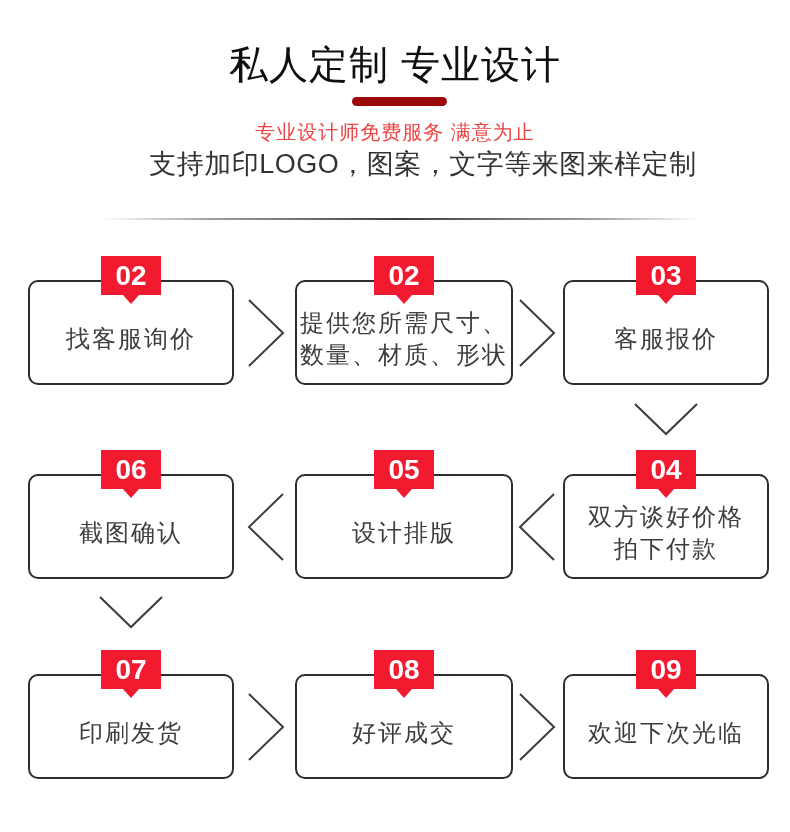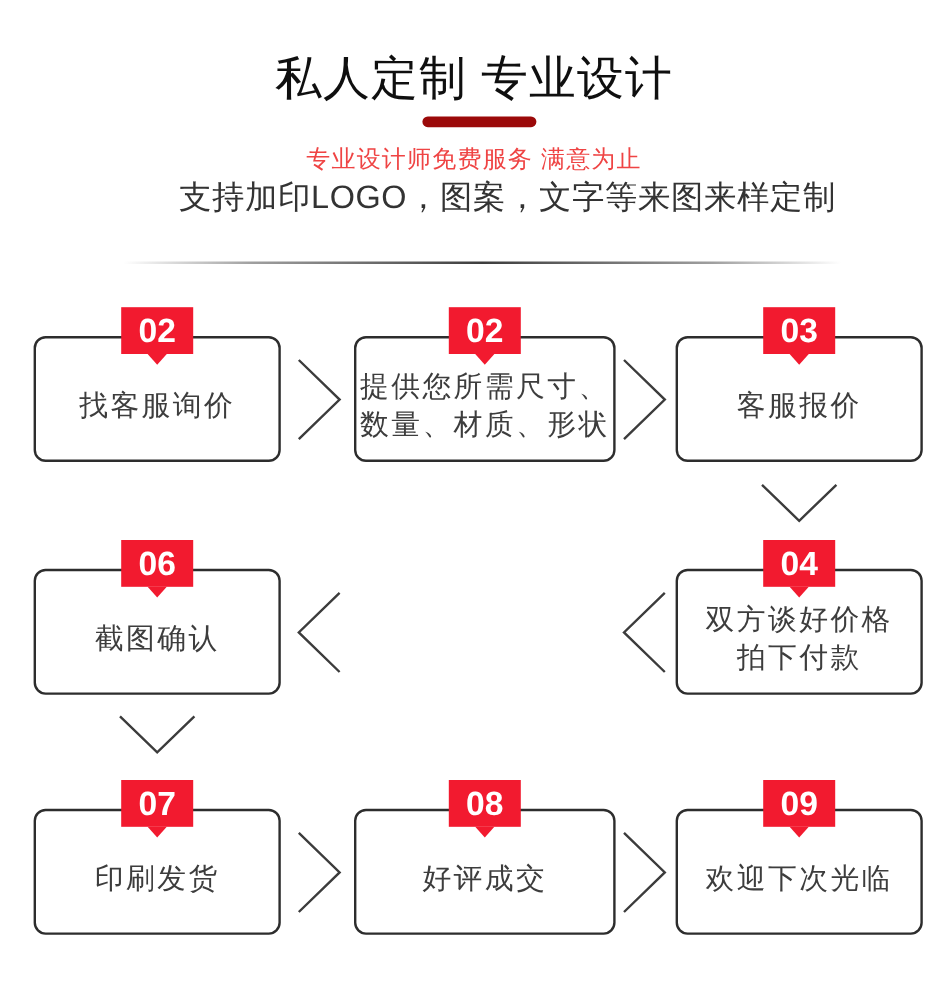--- a/index.html
+++ b/index.html
@@ -189,20 +189,27 @@
         <span>06</span>
         <span class="badge-tail"></span>
       </div>
     <div class="step-label">截图确认</div>
   </div>
   <div class="chev chev-h a-r2a">
     <svg width="40" height="72" viewBox="0 0 40 72">
         <polyline points="37,3 3,36 37,69" fill="none" stroke="currentColor" stroke-width="2"></polyline>
       </svg>
   </div>
+  <div class="step-box col-2 row-2">
+    <div class="badge">
+        <span>05</span>
+        <span class="badge-tail"></span>
+      </div>
+    <div class="step-label">设计排版</div>
+  </div>
   <div class="chev chev-h a-r2b">
     <svg width="40" height="72" viewBox="0 0 40 72">
         <polyline points="37,3 3,36 37,69" fill="none" stroke="currentColor" stroke-width="2"></polyline>
       </svg>
   </div>
   <div class="step-box col-3 row-2">
     <div class="badge">
         <span>04</span>
         <span class="badge-tail"></span>
       </div>

